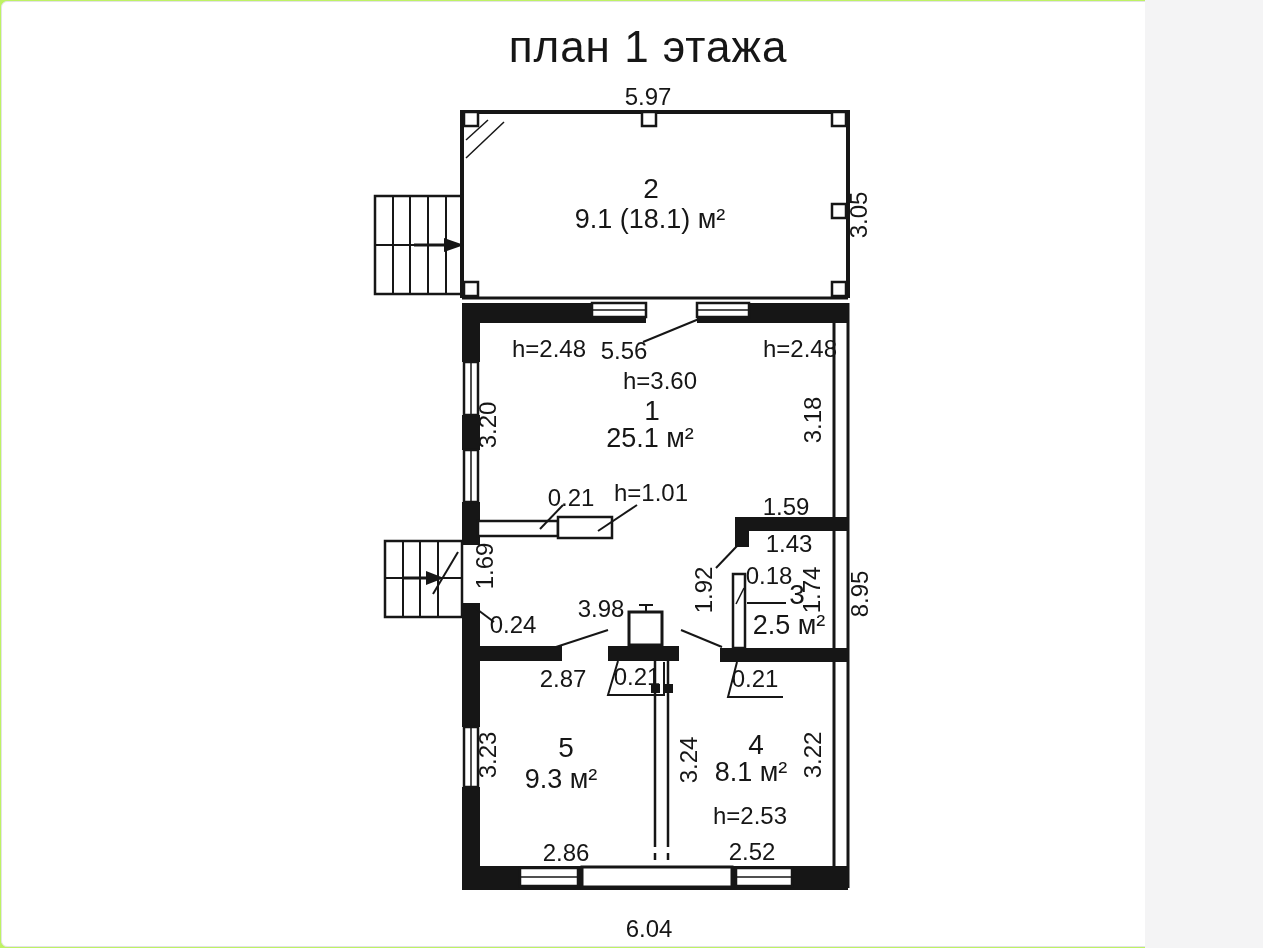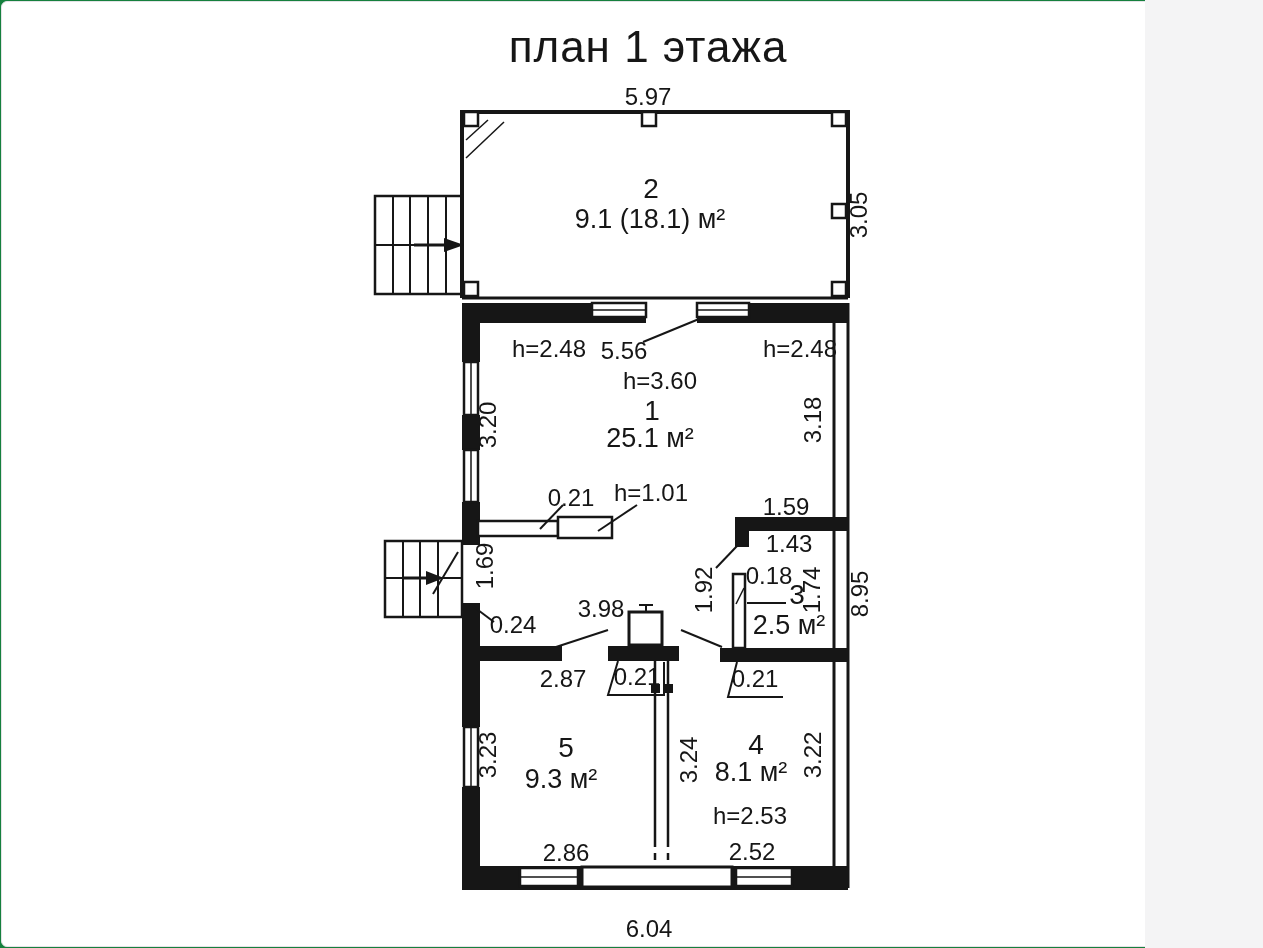--- a/index.html
+++ b/index.html
@@ -1,16 +1,16 @@
 <!DOCTYPE html>
 <html><head>
 <meta charset="utf-8">
 <style>
   html,body{margin:0;padding:0;background:#f4f4f5;}
-  .page{position:relative;width:1145px;height:948px;background:#15803d;overflow:hidden;
+  .page{position:relative;width:1145px;height:948px;background:#bef264;overflow:hidden;
         font-family:"Liberation Sans",sans-serif;}
   .card{position:absolute;left:1px;top:1px;width:1259px;height:944px;background:#ffffff;
         border:1px solid #e3e3e6;border-radius:6px;}
   svg{position:absolute;left:0;top:0;}
   text{fill:#161616;font-family:"Liberation Sans",sans-serif;}
   .t-title{font-size:44px;font-weight:500;letter-spacing:1px;}
   .t-dim{font-size:24px;}
   .t-room{font-size:28px;}
   .t-area{font-size:27px;}
   .ln{stroke:#161616;fill:none;}

